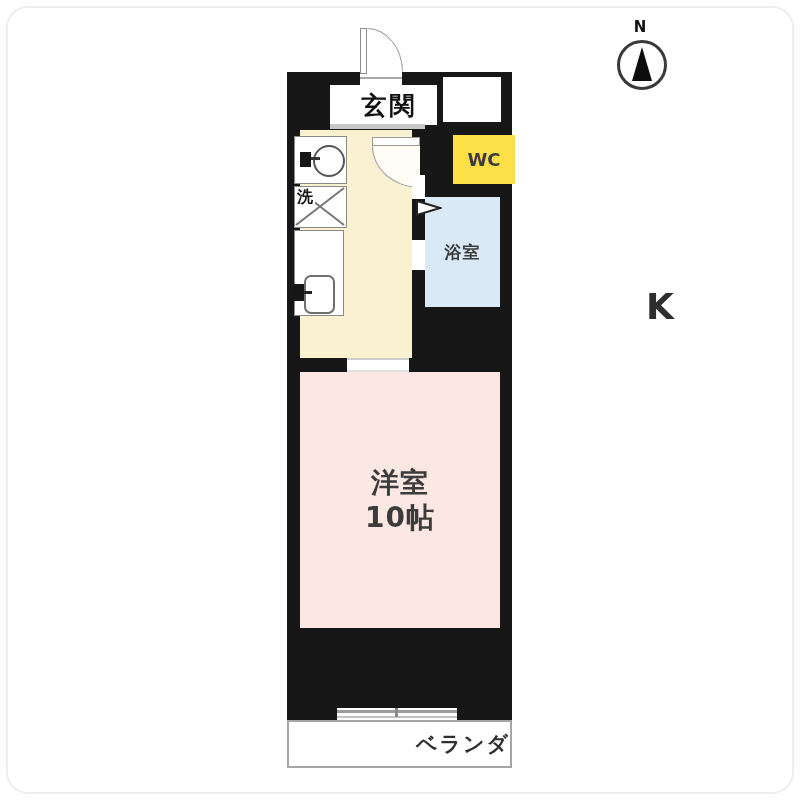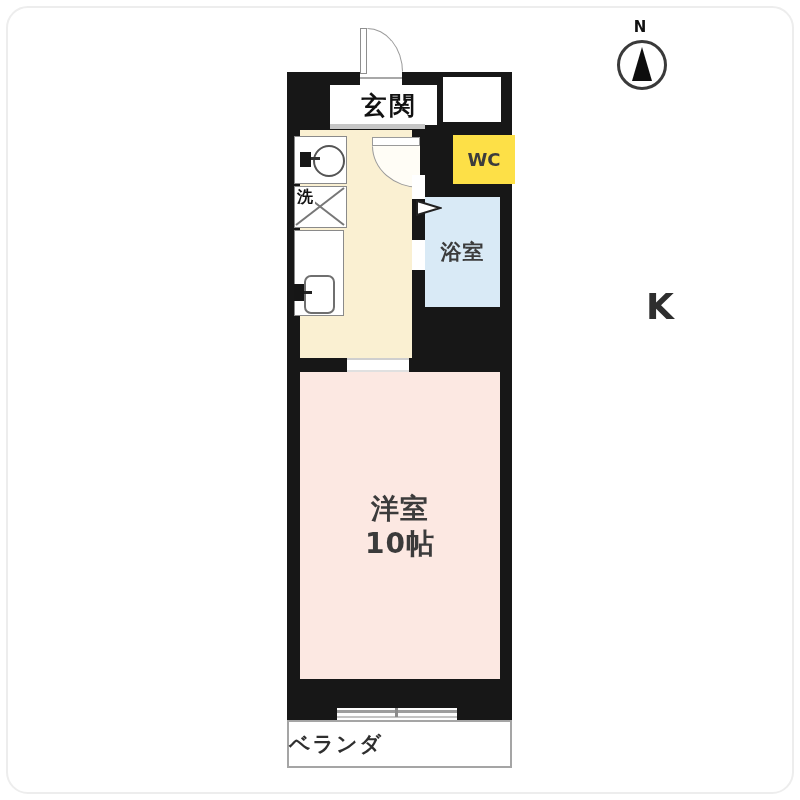--- a/index.html
+++ b/index.html
@@ -24,30 +24,30 @@
   .genkan{left:43px;top:13px;width:95px;height:40px;background:#fff;padding-left:12px;}
   .genkan .lbl{font-size:25px;font-weight:bold;color:#111;letter-spacing:3px;}
   .genkan-step{position:absolute;left:43px;top:52px;width:95px;height:5px;background:#c6c6c6;}
 
   .storage{left:156px;top:5px;width:58px;height:45px;background:#fff;}
 
   .wc{left:138px;top:63px;width:62px;height:49px;background:#fde047;margin-left:28px;}
   .wc .lbl{font-size:18px;font-weight:bold;color:#3c3c3c;}
 
   .bath{left:138px;top:125px;width:75px;height:110px;background:#d9eaf6;}
-  .bath .lbl{font-size:21px;font-weight:600;color:#3c3c3c;letter-spacing:1px;}
+  .bath .lbl{font-size:17px;font-weight:600;color:#3c3c3c;letter-spacing:1px;}
 
   .cl{left:131px;top:242px;width:85px;height:42px;background:#fff;}
   .cl .lbl{font-size:28px;font-weight:bold;color:#1d1d1d;letter-spacing:1px;}
 
   .kitchen{left:13px;top:58px;width:112px;height:228px;background:#faf0d2;}
   .kitchen-label{position:absolute;left:348px;top:214px;width:50px;text-align:center;
     font-size:36px;font-weight:bold;color:#2e2e2e;}
 
-  .living{left:13px;top:300px;width:200px;height:307px;background:#fce8e2;}
+  .living{left:13px;top:300px;width:200px;height:256px;background:#fce8e2;}
   .living .lbl{font-size:28px;font-weight:600;color:#3b3b3b;line-height:1.25;text-align:center;letter-spacing:1px;}
 
   
   .gap{position:absolute;background:#fff;}
   .gap-wc-door{left:125px;top:103px;width:13px;height:24px;}
   .gap-bath-door{left:125px;top:168px;width:13px;height:30px;}
   .gap-k-living{left:60px;top:286px;width:62px;height:14px;border-top:2px solid #cfcfcf;border-bottom:2px solid #e0e0e0;box-sizing:border-box;}
   .gap-entrance{left:73px;top:0;width:42px;height:13px;}
   .gap-entrance .sill{position:absolute;left:0;top:5px;width:100%;height:2px;background:#a8a8a8;}
 
@@ -83,21 +83,21 @@
   .folddoor{position:absolute;left:129px;top:127px;width:26px;height:18px;}
 
   
   .window{position:absolute;left:50px;top:636px;width:120px;height:12px;background:#fdfdfd;}
   .window .rail-a{position:absolute;left:0;top:2px;width:100%;height:3px;background:#9c9c9c;}
   .window .rail-b{position:absolute;left:0;top:8px;width:100%;height:2px;background:#c2c2c2;}
   .window .tick{position:absolute;left:58px;top:0;width:3px;height:9px;background:#8a8a8a;}
 
   
   .veranda{position:absolute;left:287px;top:720px;width:225px;height:48px;background:#fff;
-    border:2px solid #a5a5a5;box-sizing:border-box;display:flex;align-items:center;justify-content:flex-start;}
+    border:2px solid #a5a5a5;box-sizing:border-box;display:flex;align-items:center;justify-content:flex-end;}
   .veranda .lbl{font-size:21px;font-weight:600;color:#2f2f2f;letter-spacing:2px;}
 </style>
 </head>
 <body>
 
 <div class="canvas">
   <div class="frame"></div>
 
   <div class="compass">
     <div class="compass-n">N</div>

